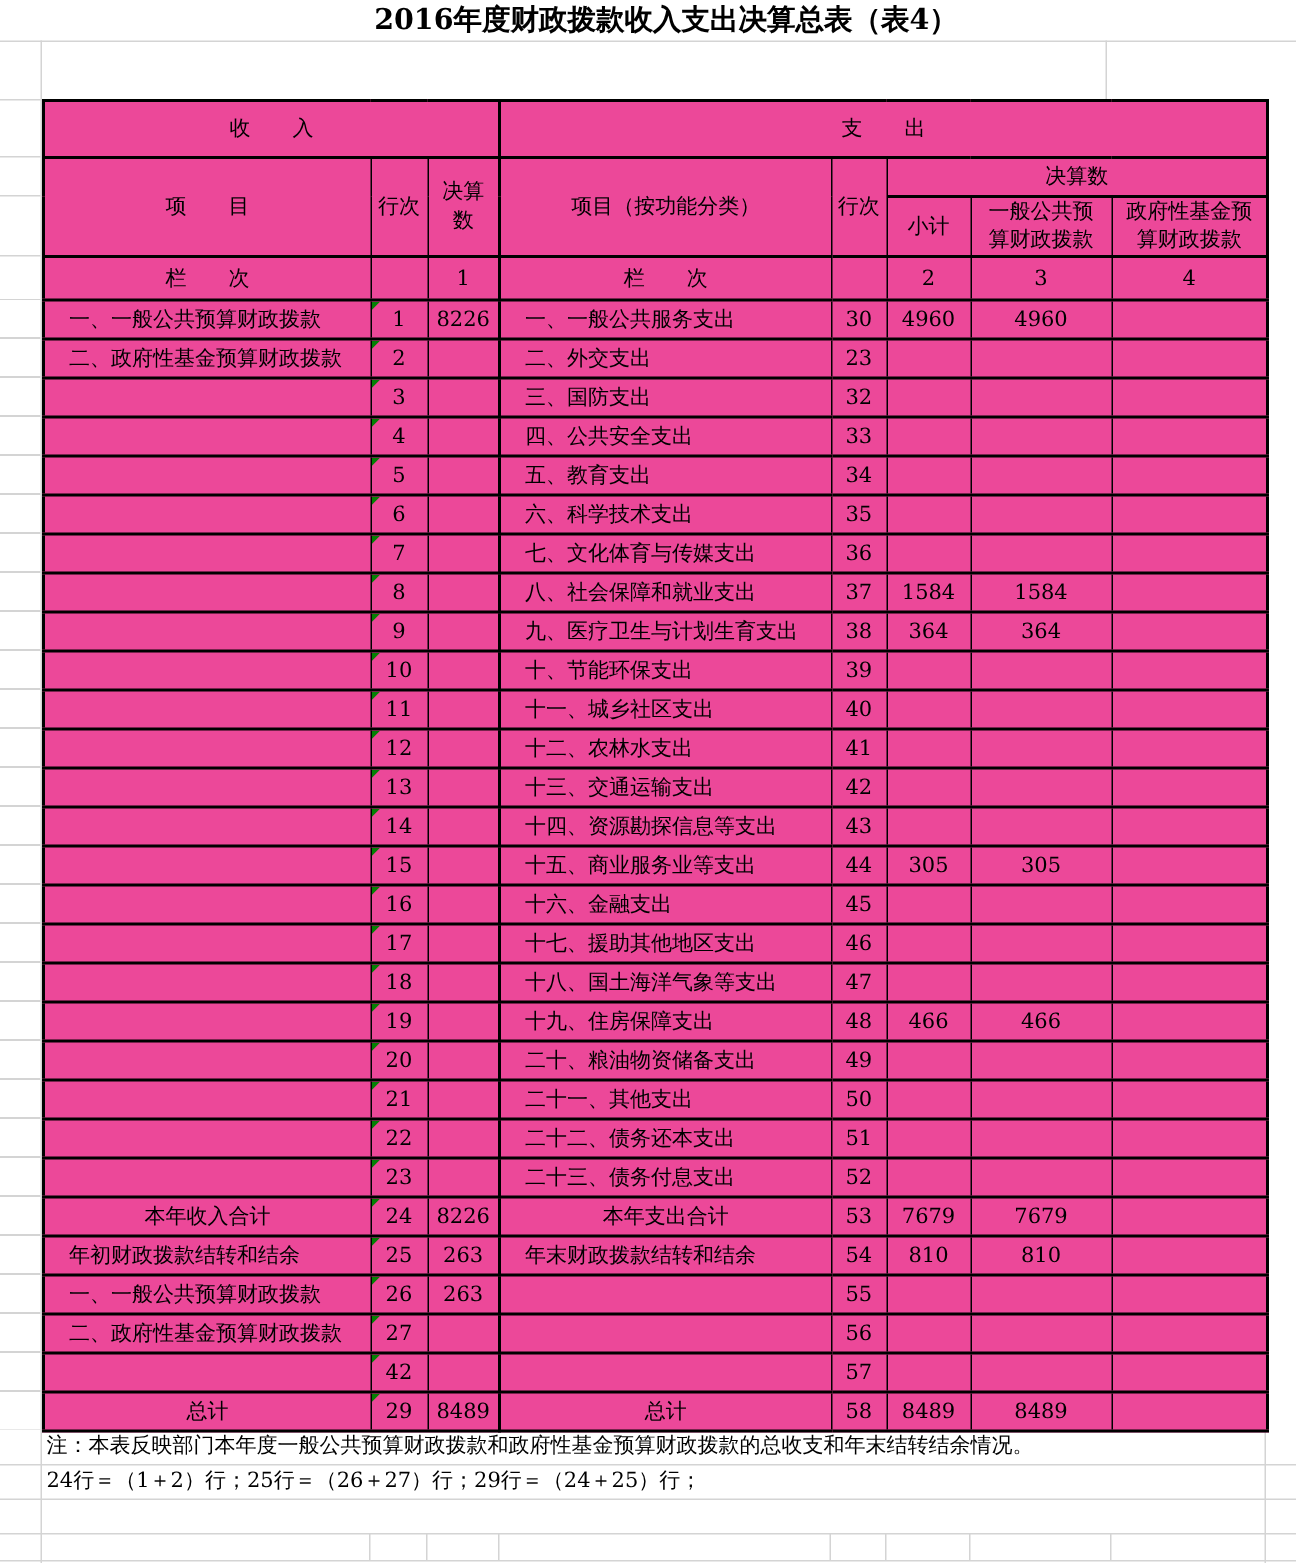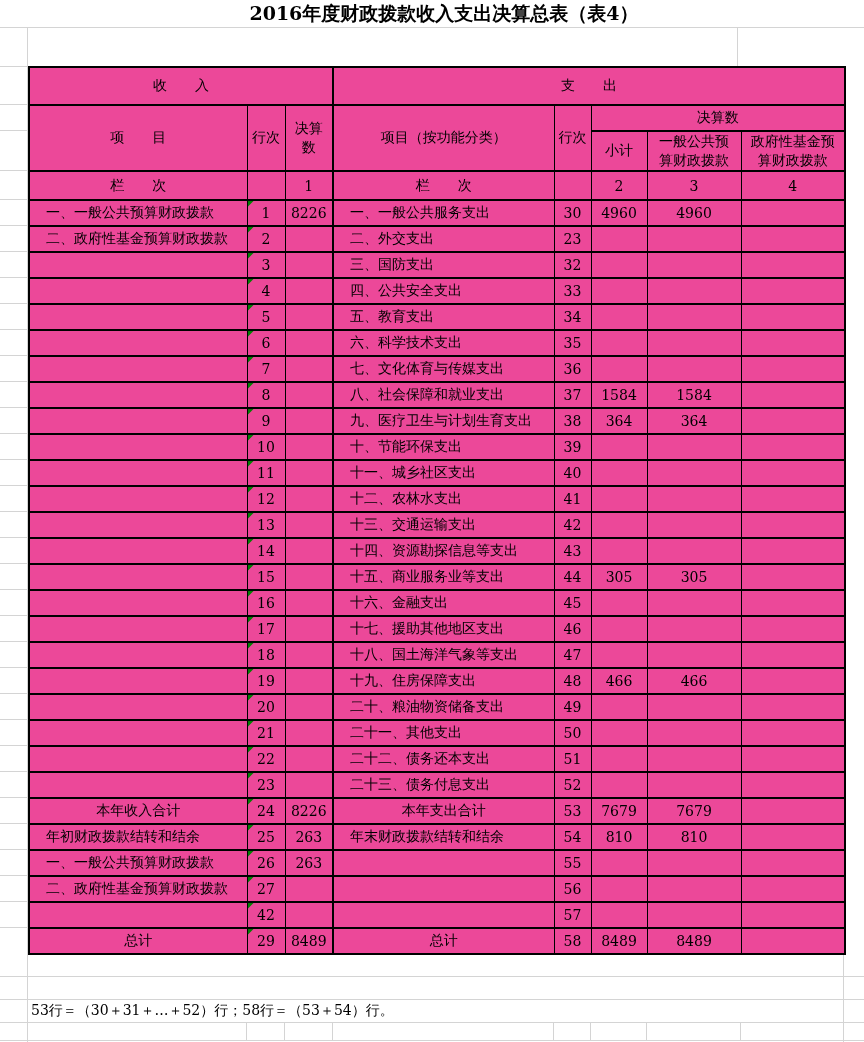--- a/index.html
+++ b/index.html
@@ -397,15 +397,16 @@
           <td class="dvl"><span>8489</span></td>
           <td class="item mid c"><span>总计</span></td>
           <td><span>58</span></td>
           <td><span>8489</span></td>
           <td><span>8489</span></td>
           <td><span></span></td>
         </tr>
       </tbody>
   </table>
 
-  <div class="note note3">53行＝（30＋31＋…＋52）行；58行＝（53＋54）行。</div>
+  <div class="note note1">注：本表反映部门本年度一般公共预算财政拨款和政府性基金预算财政拨款的总收支和年末结转结余情况。</div>
+  <div class="note note2">24行＝（1＋2）行；25行＝（26＋27）行；29行＝（24＋25）行；</div>
 
 </div>
 
 </body></html>

